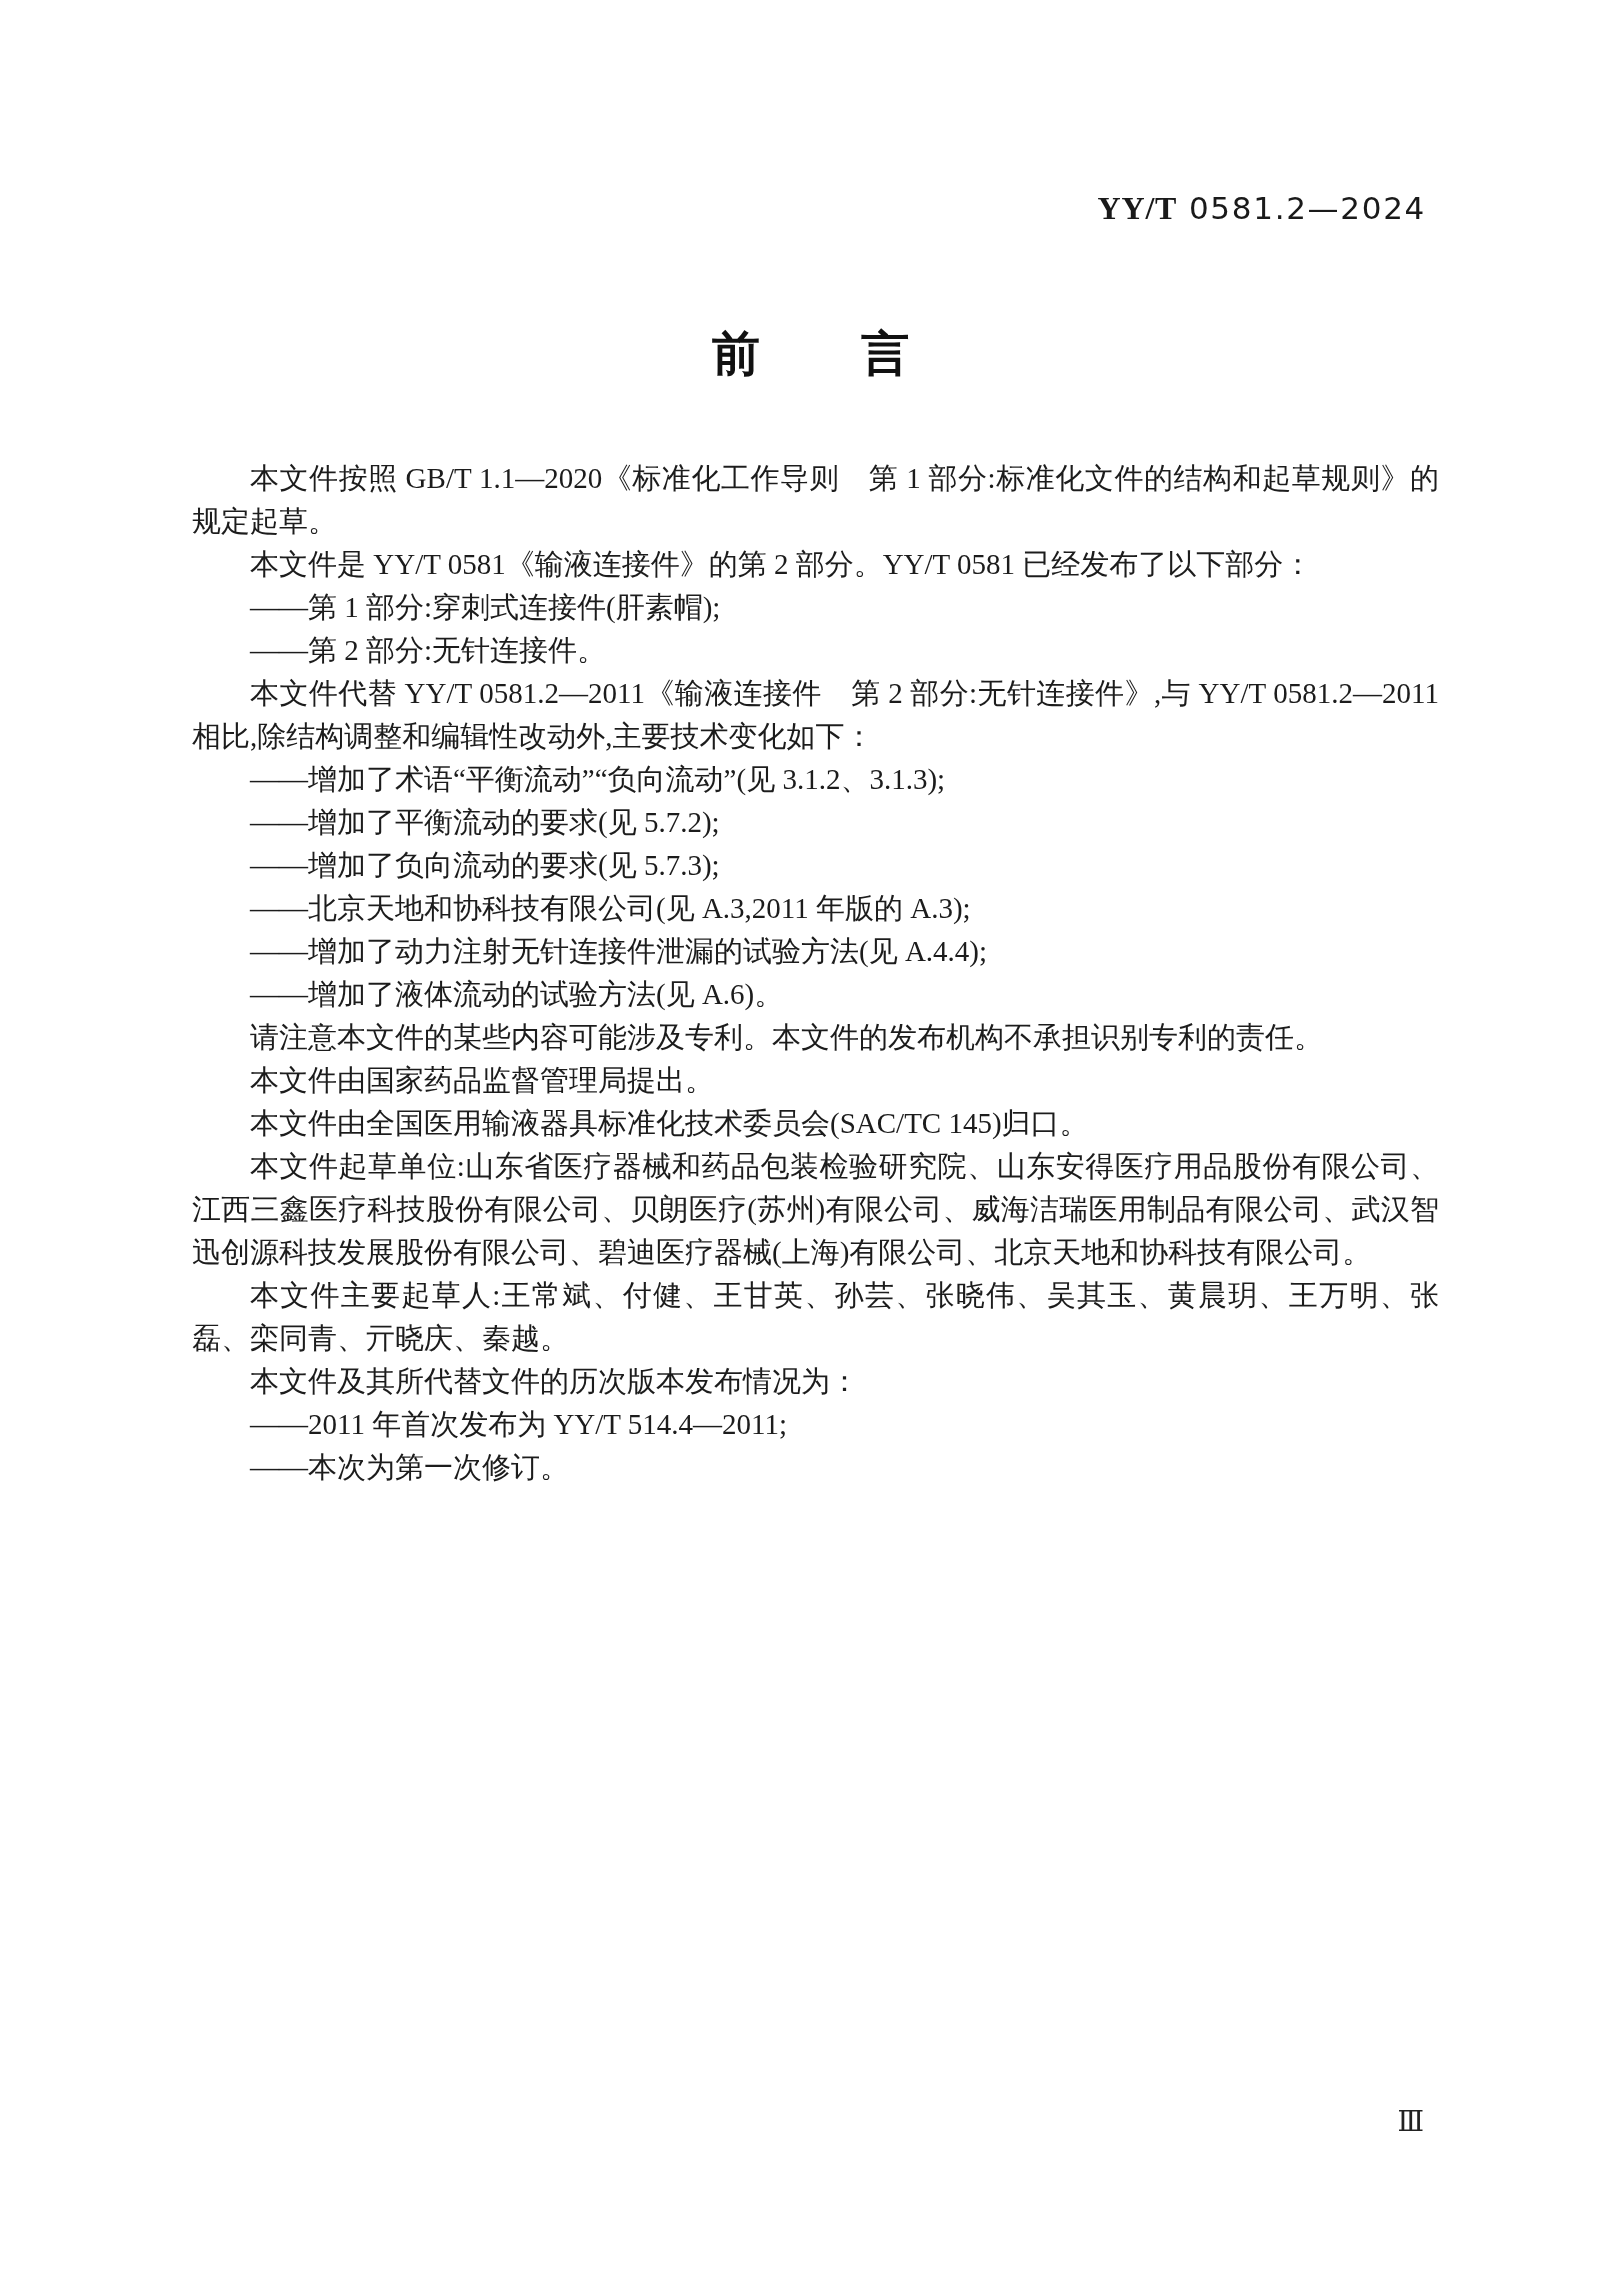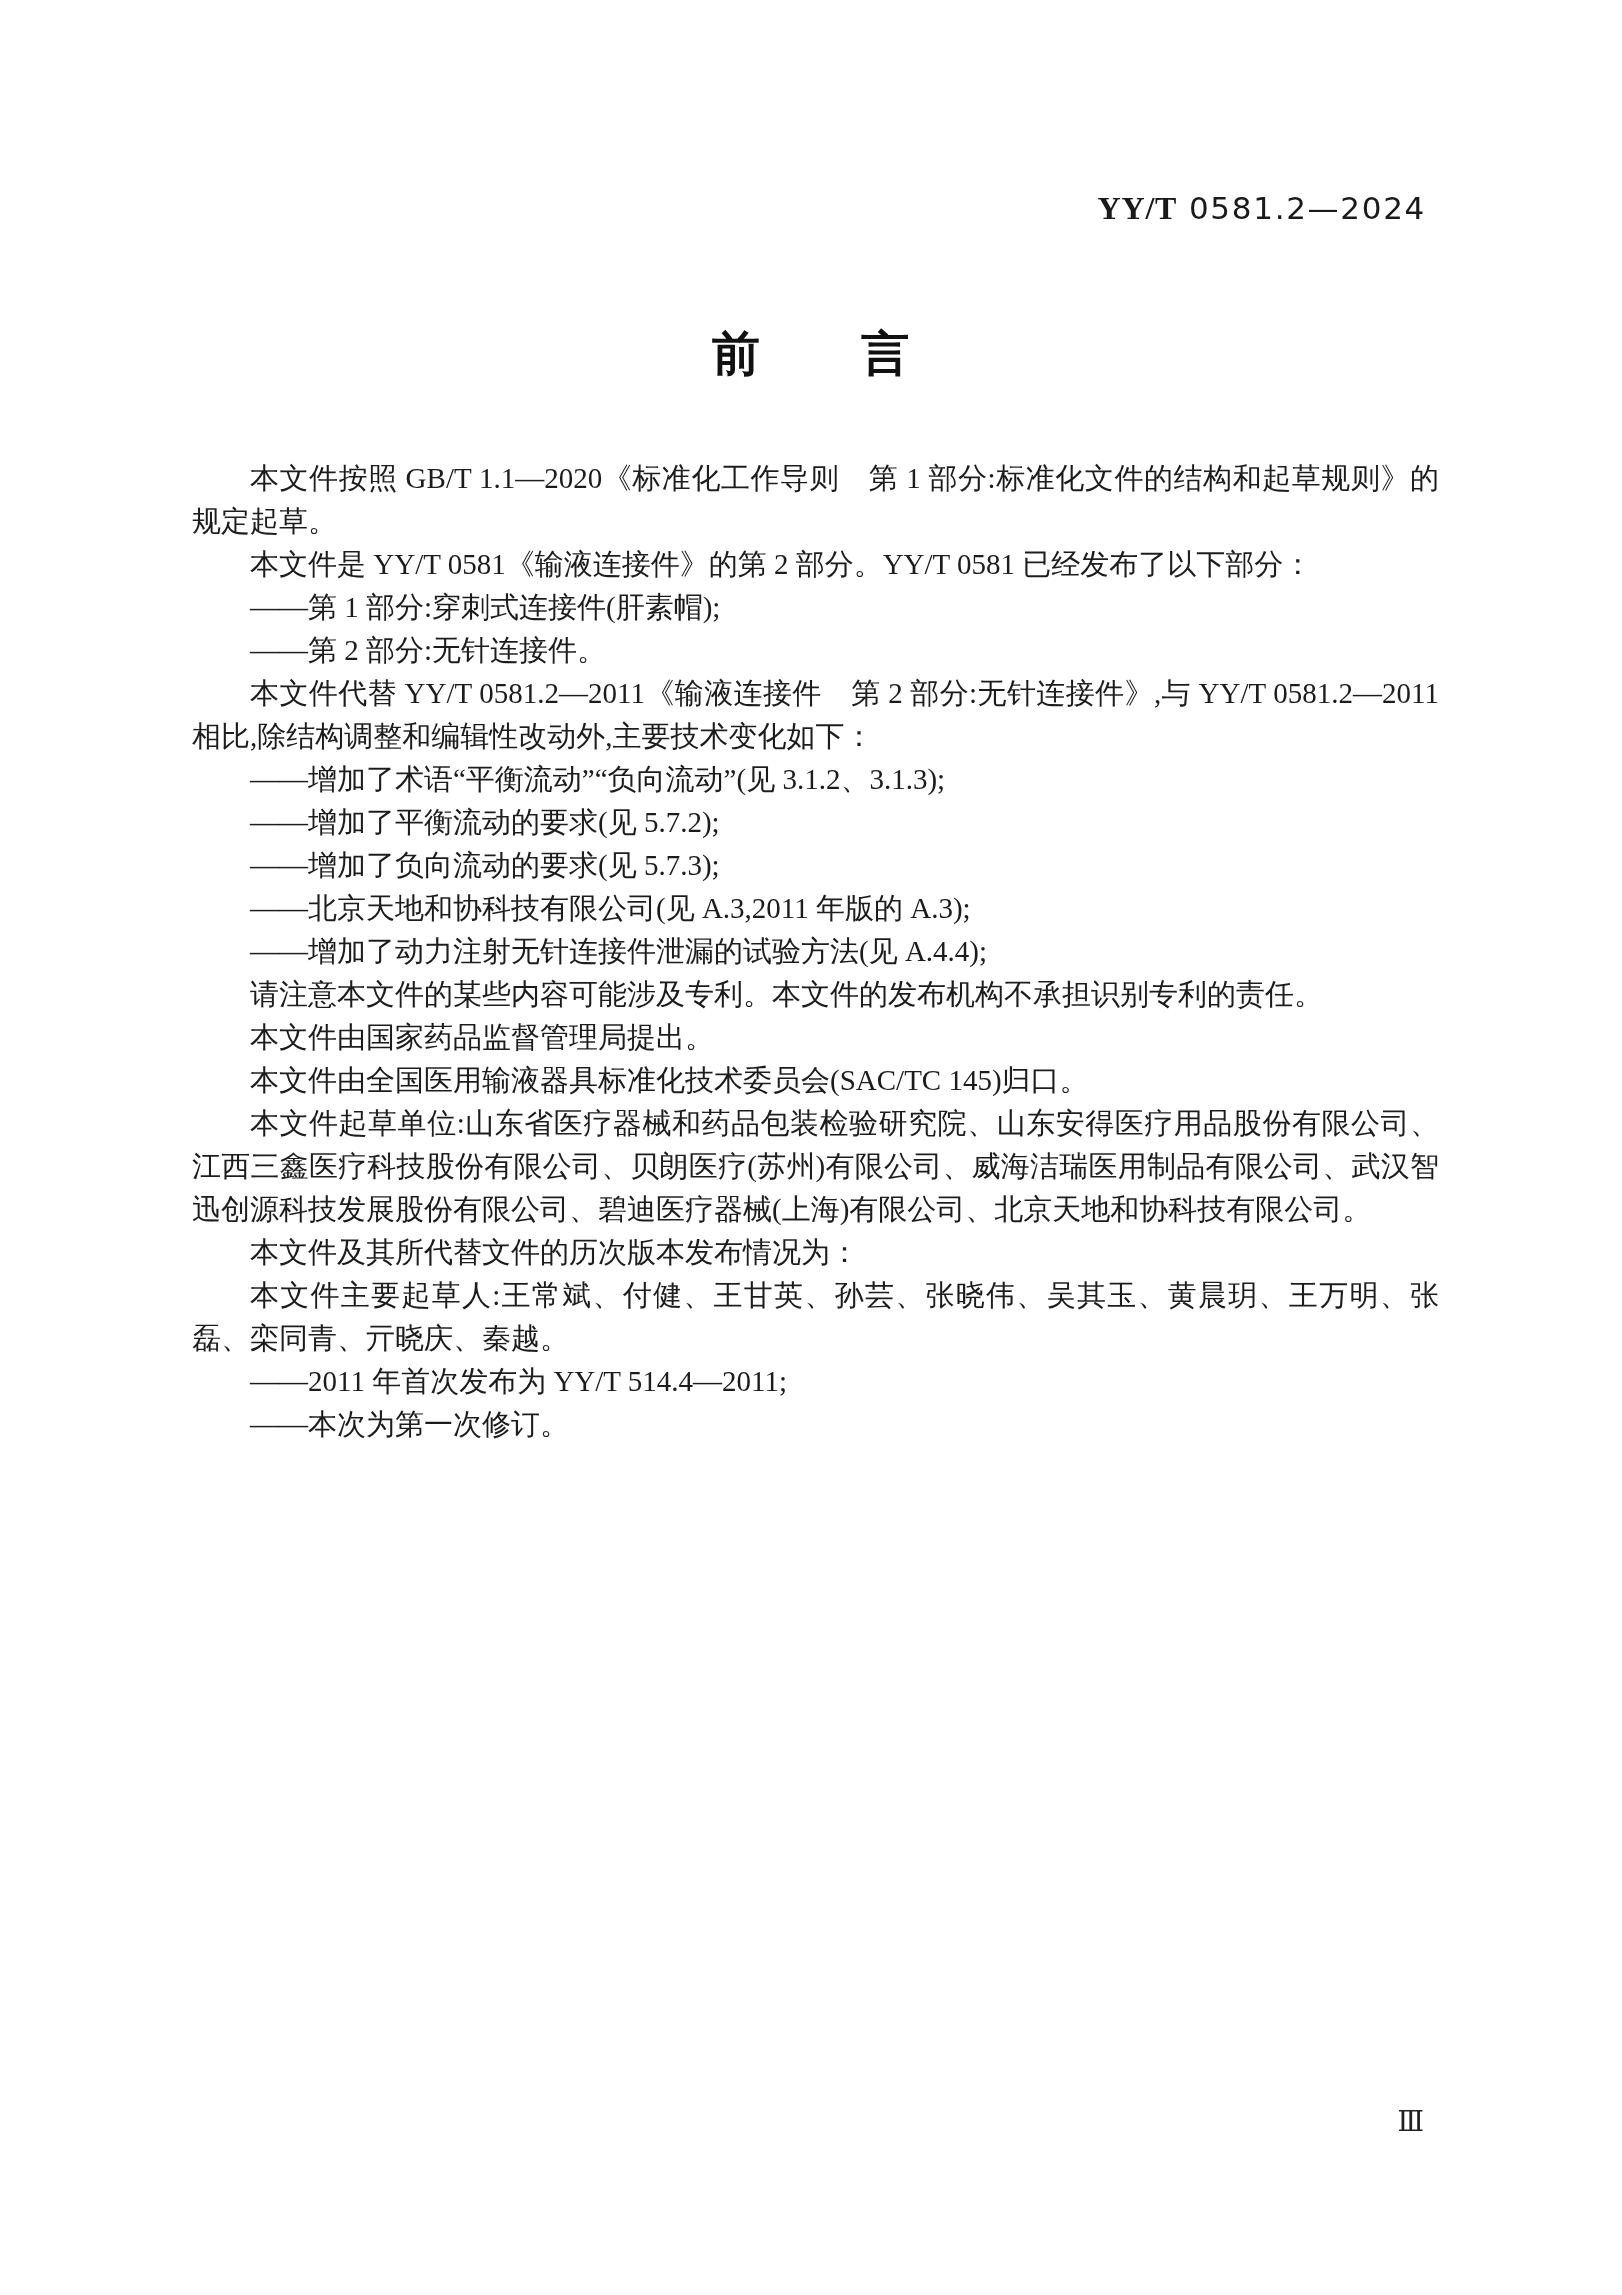--- a/index.html
+++ b/index.html
@@ -89,26 +89,27 @@
     <p class="para">本文件按照 GB/T 1.1—2020《标准化工作导则　第 1 部分:标准化文件的结构和起草规则》的规定起草。</p>
     <p class="para">本文件是 YY/T 0581《输液连接件》的第 2 部分。YY/T 0581 已经发布了以下部分：</p>
     <p class="para">——第 1 部分:穿刺式连接件(肝素帽);</p>
     <p class="para">——第 2 部分:无针连接件。</p>
     <p class="para">本文件代替 YY/T 0581.2—2011《输液连接件　第 2 部分:无针连接件》,与 YY/T 0581.2—2011 相比,除结构调整和编辑性改动外,主要技术变化如下：</p>
     <p class="para">——增加了术语“平衡流动”“负向流动”(见 3.1.2、3.1.3);</p>
     <p class="para">——增加了平衡流动的要求(见 5.7.2);</p>
     <p class="para">——增加了负向流动的要求(见 5.7.3);</p>
     <p class="para">——北京天地和协科技有限公司(见 A.3,2011 年版的 A.3);</p>
     <p class="para">——增加了动力注射无针连接件泄漏的试验方法(见 A.4.4);</p>
+    <p class="para">——增加了液体流动的试验方法(见 A.6)。</p>
     <p class="para">请注意本文件的某些内容可能涉及专利。本文件的发布机构不承担识别专利的责任。</p>
     <p class="para">本文件由国家药品监督管理局提出。</p>
     <p class="para">本文件由全国医用输液器具标准化技术委员会(SAC/TC 145)归口。</p>
     <p class="para">本文件起草单位:山东省医疗器械和药品包装检验研究院、山东安得医疗用品股份有限公司、江西三鑫医疗科技股份有限公司、贝朗医疗(苏州)有限公司、威海洁瑞医用制品有限公司、武汉智迅创源科技发展股份有限公司、碧迪医疗器械(上海)有限公司、北京天地和协科技有限公司。</p>
+    <p class="para">本文件主要起草人:王常斌、付健、王甘英、孙芸、张晓伟、吴其玉、黄晨玥、王万明、张磊、栾同青、亓晓庆、秦越。</p>
     <p class="para">本文件及其所代替文件的历次版本发布情况为：</p>
-    <p class="para">本文件主要起草人:王常斌、付健、王甘英、孙芸、张晓伟、吴其玉、黄晨玥、王万明、张磊、栾同青、亓晓庆、秦越。</p>
     <p class="para">——2011 年首次发布为 YY/T 514.4—2011;</p>
     <p class="para">——本次为第一次修订。</p>
   </div>
 
   <div class="page-number">Ⅲ</div>
 
 </div>
 
 
 </body></html>

